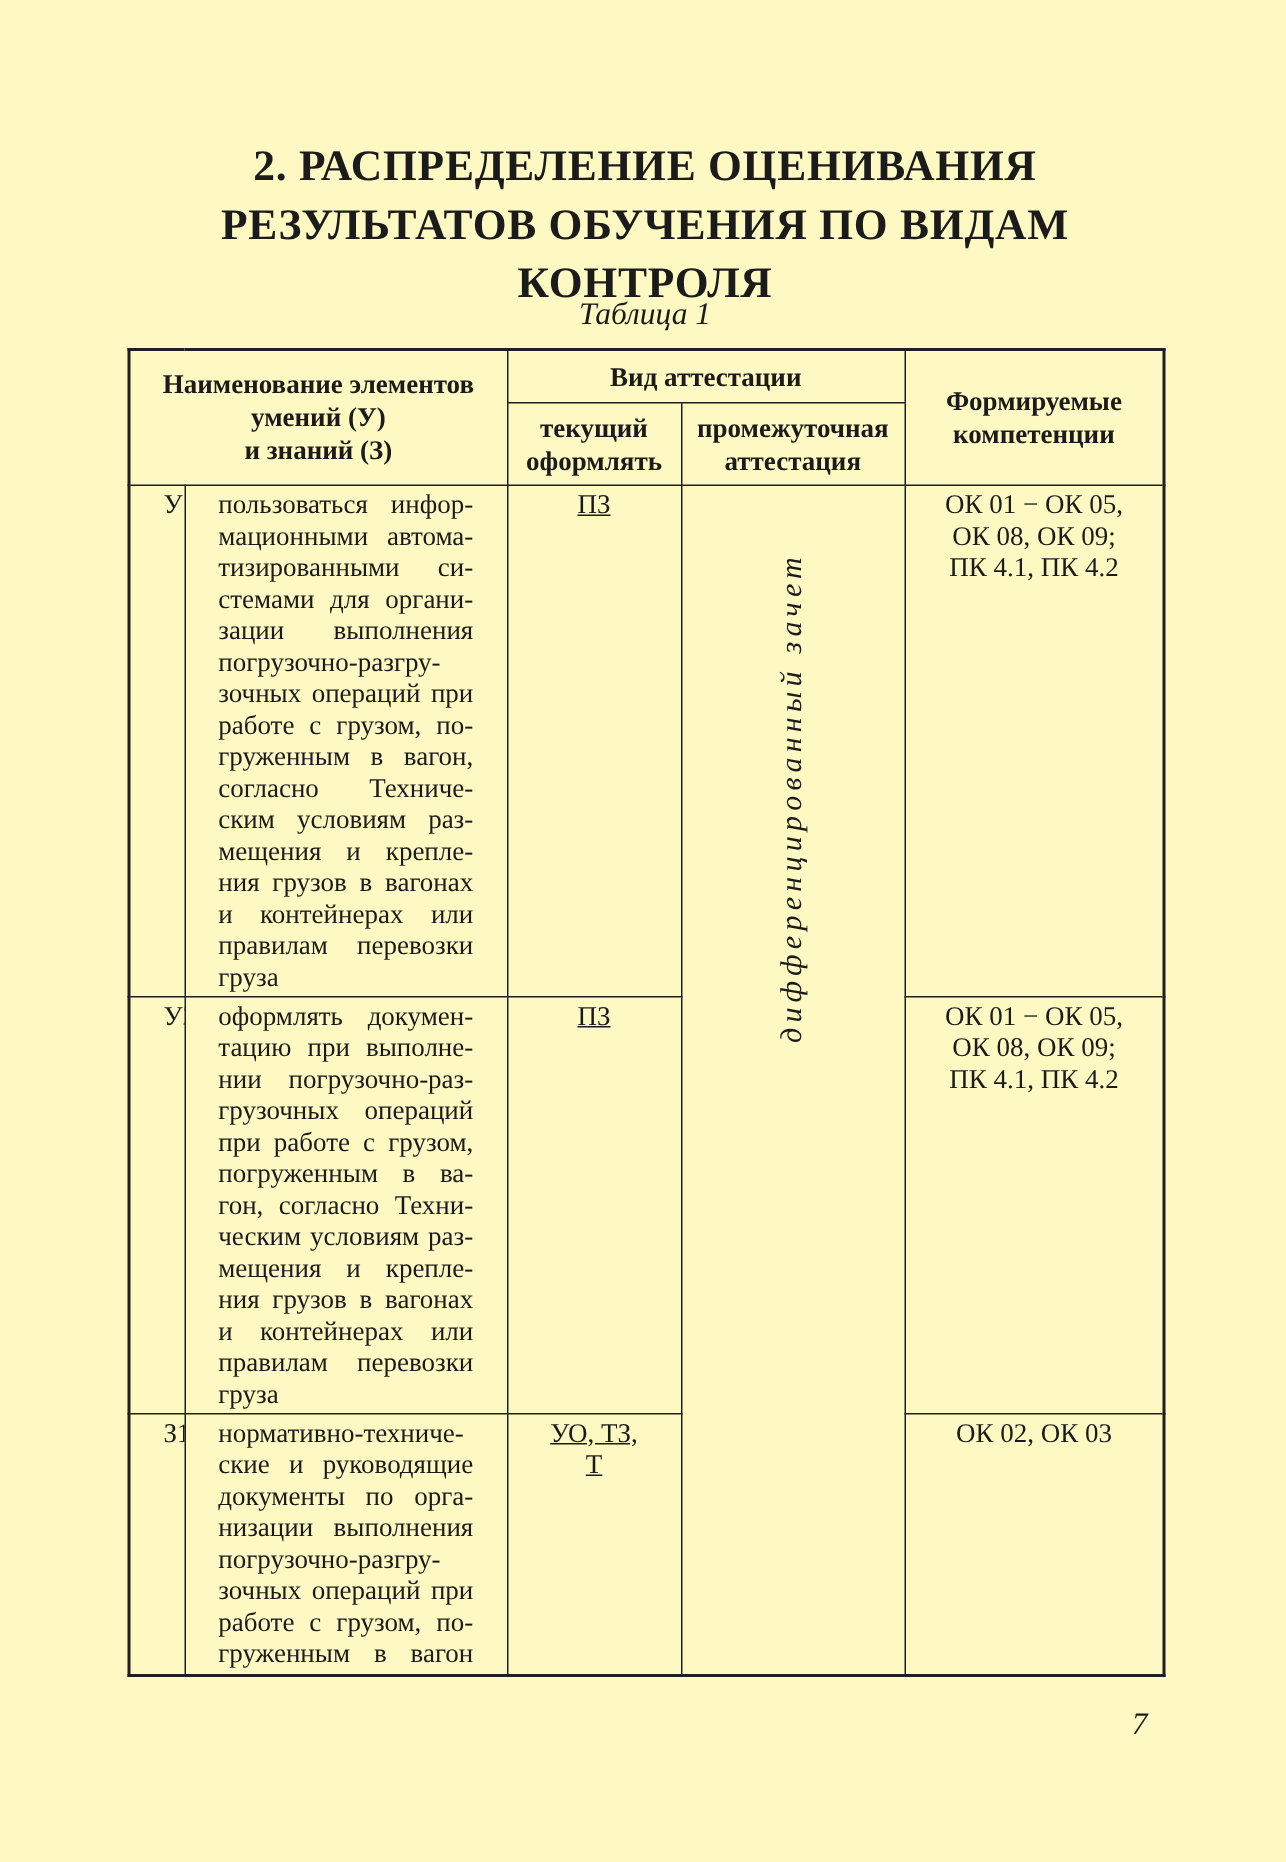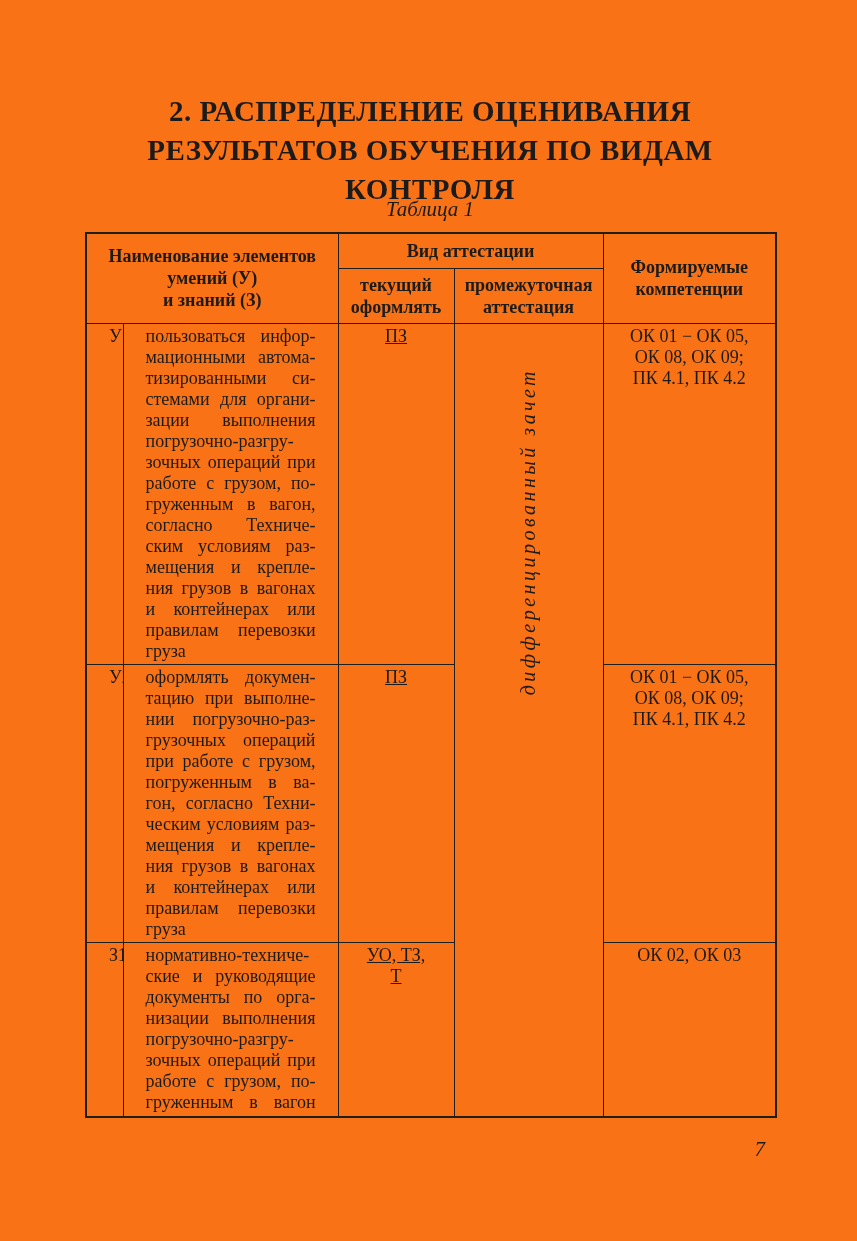--- a/index.html
+++ b/index.html
@@ -1,21 +1,21 @@
 <!DOCTYPE html>
 <html><head>
 <meta charset="utf-8">
 <style>
   html, body { margin: 0; padding: 0; background: #e8e8e8; }
   .page {
     position: relative;
     width: 857px;
     height: 1241px;
     margin: 0 auto;
-    background: #f97316;
+    background: #fef9c3;
     font-family: "Liberation Serif", serif;
     color: #1b1b1b;
     overflow: hidden;
   }
   .title {
     position: absolute;
     top: 92px;
     left: 85px;
     width: 690px;
     text-align: center;

